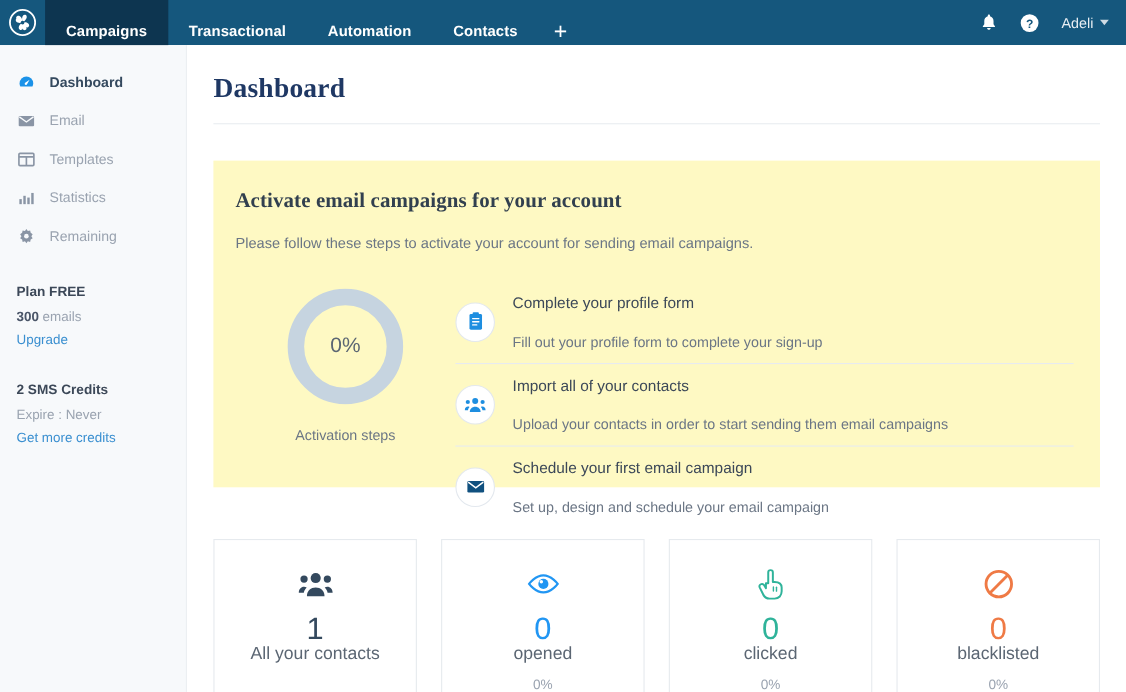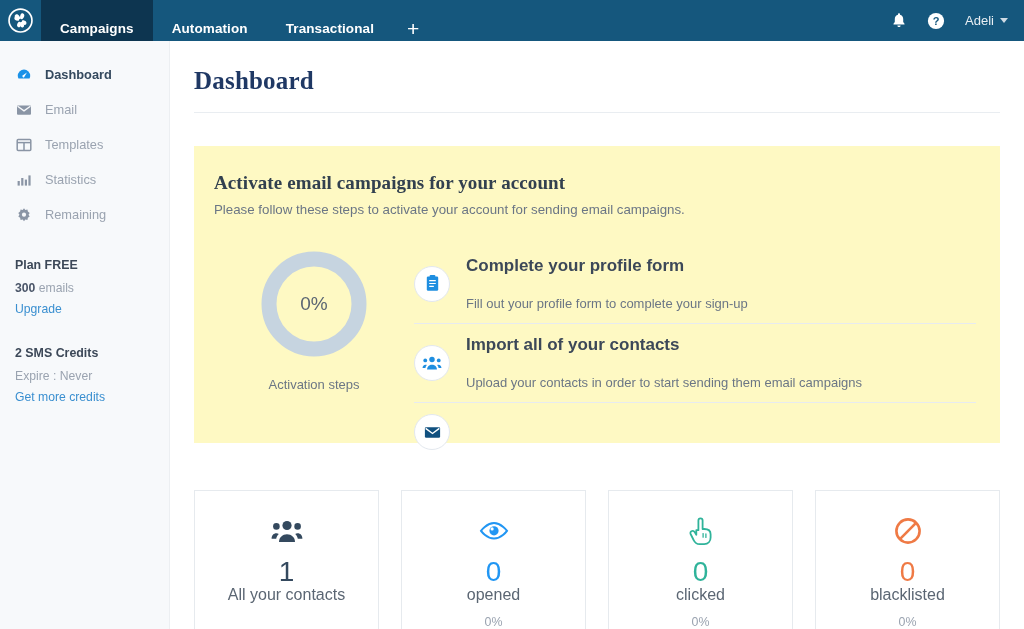--- a/index.html
+++ b/index.html
@@ -129,21 +129,21 @@
     background: #fef9c3;
     padding: 26px 20px 24px 20px;
     height: 297px;
   }
   .activate-title {
     font-family: "Liberation Serif", serif;
     font-size: 19px; font-weight: bold; color: #32404f;
     letter-spacing: .1px;
   }
   .activate-sub {
-    margin-top: 8px; font-size: 13.3px; color: #6b7685;
+    margin-top: 19px; font-size: 13.3px; color: #6b7685;
   }
 
   .activate-body { display: flex; margin-top: 28px; }
 
   .donut-wrap {
     width: 200px; flex: 0 0 200px;
     display: flex; flex-direction: column; align-items: center;
     padding-top: 6px;
   }
   .donut { position: relative; width: 106px; height: 106px; }
@@ -162,21 +162,21 @@
     cursor: pointer;
   }
   .step:last-child { border-bottom: none; }
   .step-ico {
     width: 36px; height: 36px; flex: 0 0 36px;
     border-radius: 50%;
     background: #ffffff;
     border: 1px solid #e3e8ee;
     display: flex; align-items: center; justify-content: center;
   }
-  .step-h { font-size: 17px; font-weight: bold; color: #3c4858; }
+  .step-h { font-size: 14px; font-weight: normal; color: #3c4858; }
   .step-p { margin-top: 20px; font-size: 13px; color: #6b7685; }
 
   
   .stats {
     display: flex; gap: 22px;
     margin: 47px 24px 0 24px;
   }
   .stat {
     flex: 1;
     border: 1px solid #e6eaee;
@@ -213,24 +213,27 @@
         </g>
         <circle cx="12" cy="12" r="1.6" fill="#15577d"></circle>
       </svg>
     </div>
 
     <div class="nav-tabs">
       <div class="nav-tab active">
         <span>Campaigns</span>
       </div>
       <div class="nav-tab">
+        <span>Transactional</span>
+      </div>
+      <div class="nav-tab">
         <span>Automation</span>
       </div>
       <div class="nav-tab">
-        <span>Transactional</span>
+        <span>Contacts</span>
       </div>
       <div class="nav-plus">
         <span>+</span>
       </div>
     </div>
 
     <div class="nav-right">
       <div class="nav-icon-btn">
         <svg width="16" height="17" viewBox="0 0 16 17">
           <path d="M8 1.2c-.6 0-1 .45-1 1v.5C5 3.2 3.8 4.9 3.8 7v3L2.5 11.8v.7h11v-.7L12.2 10V7c0-2.1-1.2-3.8-3.2-4.3v-.5c0-.55-.4-1-1-1z" fill="#ffffff"></path>
@@ -379,20 +382,24 @@
             </div>
           </div>
 
           <div class="step">
             <span class="step-ico">
               <svg width="19" height="19" viewBox="0 0 20 20">
                 <rect x="2" y="4.6" width="16" height="11" rx="1.3" fill="#10507f"></rect>
                 <path d="M2.8 5.6 10 11l7.2-5.4" fill="none" stroke="#ffffff" stroke-width="1.5"></path>
               </svg>
             </span>
+            <div>
+              <div class="step-h">Schedule your first email campaign</div>
+              <div class="step-p">Set up, design and schedule your email campaign</div>
+            </div>
           </div>
 
         </div>
       </div>
     </div>
 
     <div class="stats">
 
       <div class="stat">
         <div class="stat-ico">

